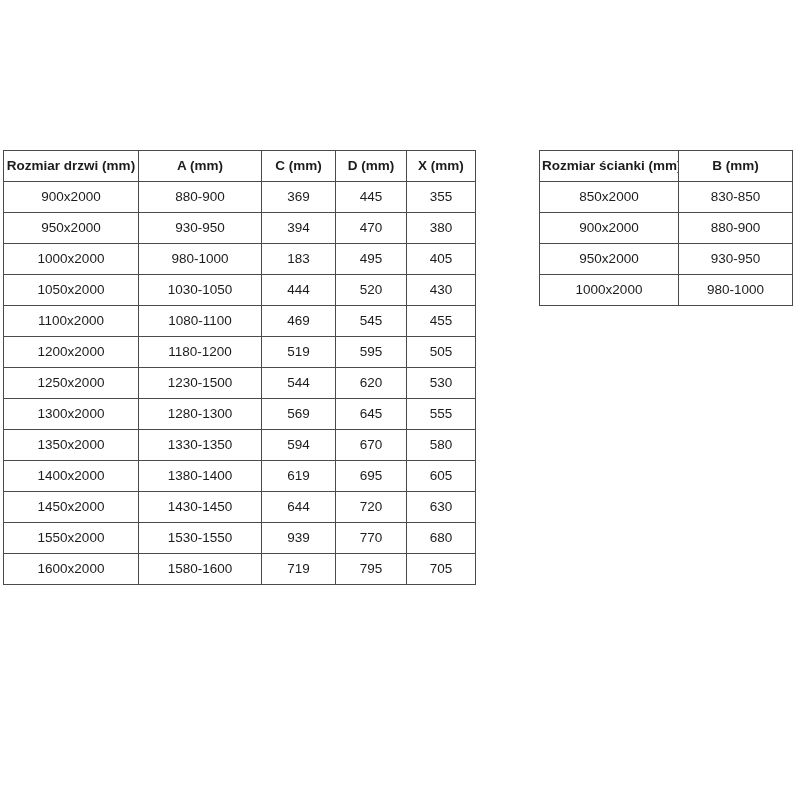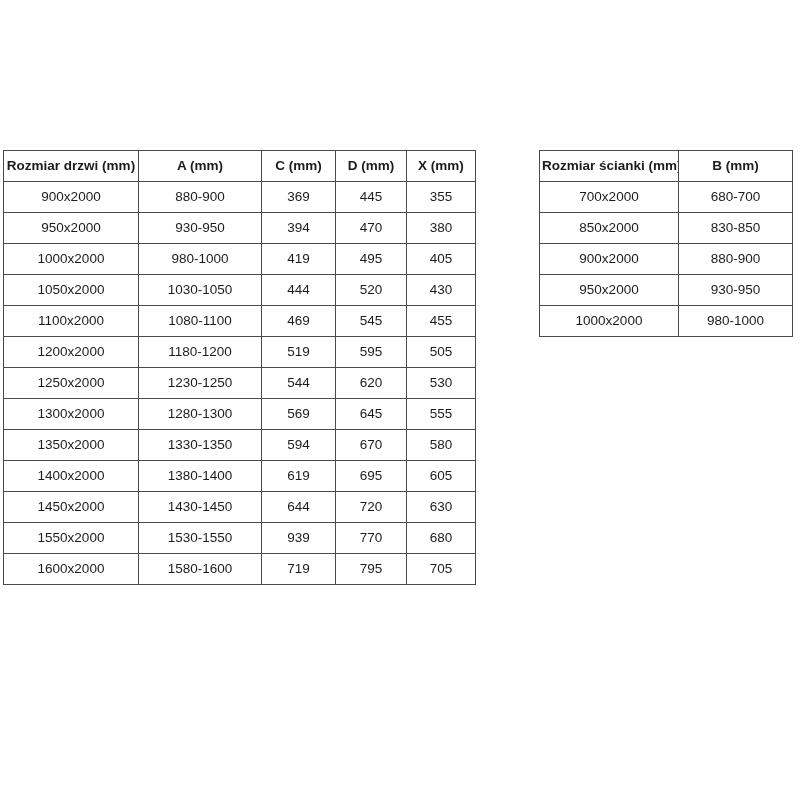--- a/index.html
+++ b/index.html
@@ -93,21 +93,21 @@
         <tr>
           <td>950x2000</td>
           <td>930-950</td>
           <td>394</td>
           <td>470</td>
           <td>380</td>
         </tr>
         <tr>
           <td>1000x2000</td>
           <td>980-1000</td>
-          <td>419</td>
+          <td>183</td>
           <td>495</td>
           <td>405</td>
         </tr>
         <tr>
           <td>1050x2000</td>
           <td>1030-1050</td>
           <td>444</td>
           <td>520</td>
           <td>430</td>
         </tr>
@@ -120,21 +120,21 @@
         </tr>
         <tr>
           <td>1200x2000</td>
           <td>1180-1200</td>
           <td>519</td>
           <td>595</td>
           <td>505</td>
         </tr>
         <tr>
           <td>1250x2000</td>
-          <td>1230-1250</td>
+          <td>1230-1500</td>
           <td>544</td>
           <td>620</td>
           <td>530</td>
         </tr>
         <tr>
           <td>1300x2000</td>
           <td>1280-1300</td>
           <td>569</td>
           <td>645</td>
           <td>555</td>
@@ -183,24 +183,20 @@
         <col>
       </colgroup>
     <thead>
       <tr>
           <th>Rozmiar ścianki (mm)</th>
           <th>B (mm)</th>
         </tr>
     </thead>
     <tbody>
         <tr>
-          <td>700x2000</td>
-          <td>680-700</td>
-        </tr>
-        <tr>
           <td>850x2000</td>
           <td>830-850</td>
         </tr>
         <tr>
           <td>900x2000</td>
           <td>880-900</td>
         </tr>
         <tr>
           <td>950x2000</td>
           <td>930-950</td>

